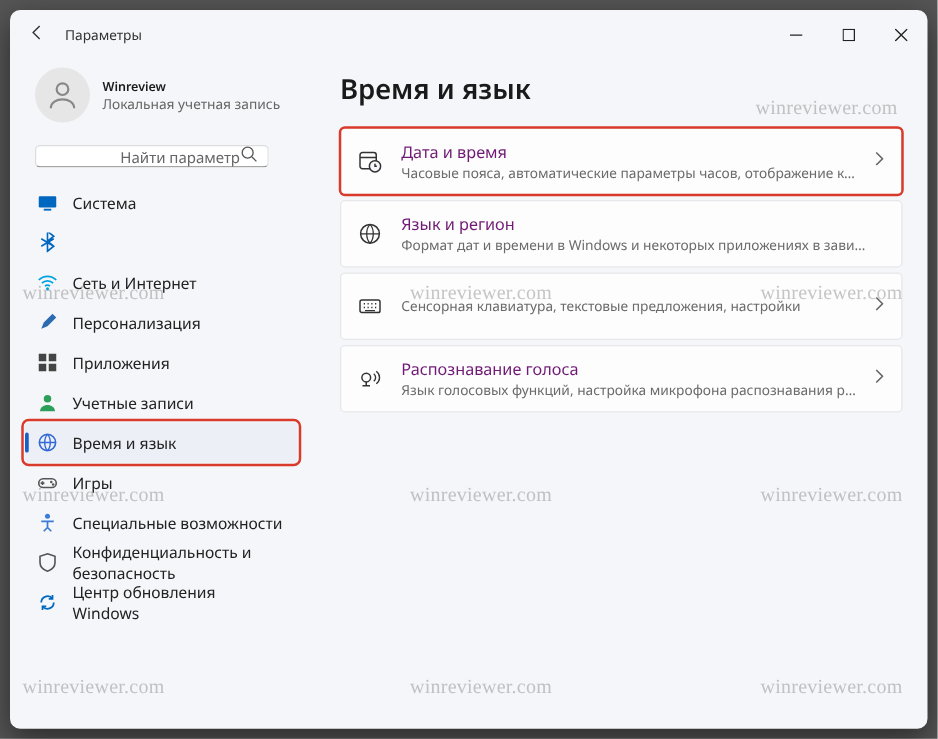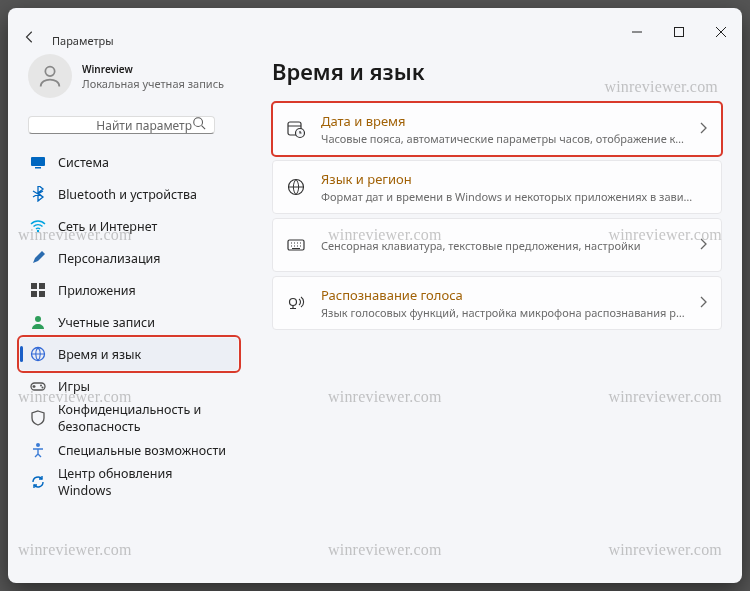--- a/index.html
+++ b/index.html
@@ -19,21 +19,21 @@
     border-radius: 8px;
     box-shadow: 0 8px 24px rgba(0,0,0,0.5);
     display: flex;
     flex-direction: column;
     overflow: hidden;
   }
   
   .titlebar {
     height: 40px;
     display: flex;
-    align-items: flex-end;
+    align-items: center;
     padding-left: 14px;
   }
   .titlebar .back { width: 16px; text-align: center; color: #333; font-size: 13px; }
   .titlebar .title { margin-left: 14px; font-size: 11px; color: #333; }
   .titlebar .spacer { flex: 1; }
   .winbtn { width: 42px; height: 32px; display:flex; align-items:center; justify-content:center; }
   .winbtn svg { display:block; }
   
   .body { flex: 1; display: flex; overflow: hidden; }
   .sidebar { width: 236px; padding: 0 6px 0 12px; }
@@ -87,21 +87,21 @@
     background:#fdfdfe;
     border:1px solid #e7e7ea;
     border-radius:4px;
     min-height:54px;
     display:flex; align-items:center;
     padding: 8px 14px 8px 12px;
     gap:14px;
   }
   .card .cico { width:22px; display:flex; justify-content:center; color:#333; }
   .card .ctxt { flex:1; min-width:0; }
-  .card .ctitle { font-size:13px; color:#a16207; }
+  .card .ctitle { font-size:13px; color:#701a75; }
   .card .csub { font-size:11px; color:#6b6b6b; margin-top:1px; white-space:nowrap; overflow:hidden; text-overflow:ellipsis; }
   .card .chev { color:#666; font-size:11px; }
   .card.hibox { outline: 2.5px solid #d93a2b; outline-offset:-1px; }
 
   .wm {
     position:absolute;
     font-size: 16px;
     color: rgba(120,120,120,0.42);
     font-family: Liberation Serif, serif;
     pointer-events:none;
@@ -173,21 +173,20 @@
               </svg>
             </span>
             <span>Система</span>
           </div>
           <div class="navitem">
             <span class="ico">
               <svg width="16" height="16" viewBox="0 0 16 16">
                 <path d="M8 1v14l5-4-5-4 5-4-5-4z M3 5l10 6 M3 11l10-6" stroke="#0067c0" stroke-width="1.3" fill="none"></path>
               </svg>
             </span>
-            <span>Bluetooth и устройства</span>
           </div>
           <div class="navitem">
             <span class="ico">
               <svg width="16" height="16" viewBox="0 0 16 16">
                 <path d="M1 6c4-4 10-4 14 0M3.5 8.5c2.5-2.5 6.5-2.5 9 0M6 11c1.2-1.2 2.8-1.2 4 0" stroke="#00a3e0" stroke-width="1.4" fill="none"></path>
                 <circle cx="8" cy="13" r="1.2" fill="#00a3e0"></circle>
               </svg>
             </span>
             <span>Сеть и Интернет</span>
           </div>
@@ -235,33 +234,33 @@
                 <path d="M4 7v3M2.5 8.5h3" stroke="#555" stroke-width="1.3"></path>
                 <circle cx="11" cy="7.5" r="1" fill="#555"></circle>
                 <circle cx="12.5" cy="9.5" r="1" fill="#555"></circle>
               </svg>
             </span>
             <span>Игры</span>
           </div>
           <div class="navitem">
             <span class="ico">
               <svg width="16" height="16" viewBox="0 0 16 16">
-                <path d="M8 1l6 2v5c0 4-3 6-6 7-3-1-6-3-6-7V3l6-2z" fill="none" stroke="#555" stroke-width="1.3"></path>
-              </svg>
-            </span>
-            <span>Конфиденциальность и безопасность</span>
-          </div>
-          <div class="navitem">
-            <span class="ico">
-              <svg width="16" height="16" viewBox="0 0 16 16">
                 <circle cx="8" cy="3" r="2" fill="#3a7bd5"></circle>
                 <path d="M3 7h10M8 7v5M8 12l-3 3M8 12l3 3" stroke="#3a7bd5" stroke-width="1.4" fill="none"></path>
               </svg>
             </span>
             <span>Специальные возможности</span>
+          </div>
+          <div class="navitem">
+            <span class="ico">
+              <svg width="16" height="16" viewBox="0 0 16 16">
+                <path d="M8 1l6 2v5c0 4-3 6-6 7-3-1-6-3-6-7V3l6-2z" fill="none" stroke="#555" stroke-width="1.3"></path>
+              </svg>
+            </span>
+            <span>Конфиденциальность и безопасность</span>
           </div>
           <div class="navitem">
             <span class="ico">
               <svg width="16" height="16" viewBox="0 0 16 16">
                 <path d="M3 8a5 5 0 0 1 9-3M13 8a5 5 0 0 1-9 3" stroke="#0067c0" stroke-width="1.4" fill="none"></path>
                 <path d="M12 2v3h-3M4 14v-3h3" stroke="#0067c0" stroke-width="1.4" fill="none"></path>
               </svg>
             </span>
             <span>Центр обновления Windows</span>
           </div>

